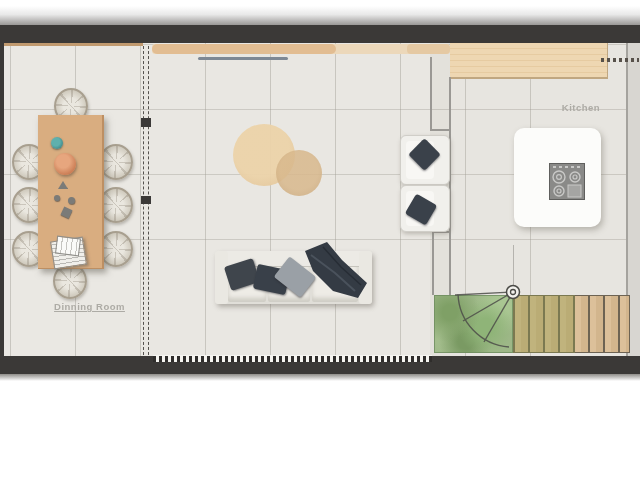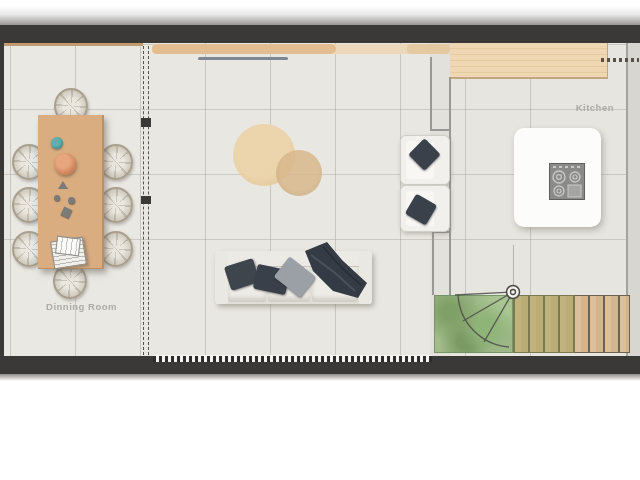--- a/index.html
+++ b/index.html
@@ -231,16 +231,16 @@
     <div class="abs decor" style="left:30px;top:82px;width:7px;height:7px;border-radius:50%;"></div>
     <div class="abs decor" style="left:24px;top:93px;width:9px;height:9px;transform:rotate(25deg);"></div>
     <div class="abs books"></div>
     <div class="abs books-top"></div>
   </div>
 
   <div class="abs wall-bottom"></div>
   <div class="abs window-strip"></div>
   <div class="abs bottom-shadow"></div>
 
-  <div class="abs room-label" style="left:18px;top:301px;width:127px;">Dinning Room</div>
-  <div class="abs room-label" style="left:524px;top:102px;width:90px;text-align:right;">Kitchen</div>
+  <div class="abs room-label" style="left:26px;top:301px;width:127px;text-decoration:underline;">Dinning Room</div>
+  <div class="abs room-label" style="left:536px;top:102px;width:90px;">Kitchen</div>
 
 </div>
 
 </body></html>

